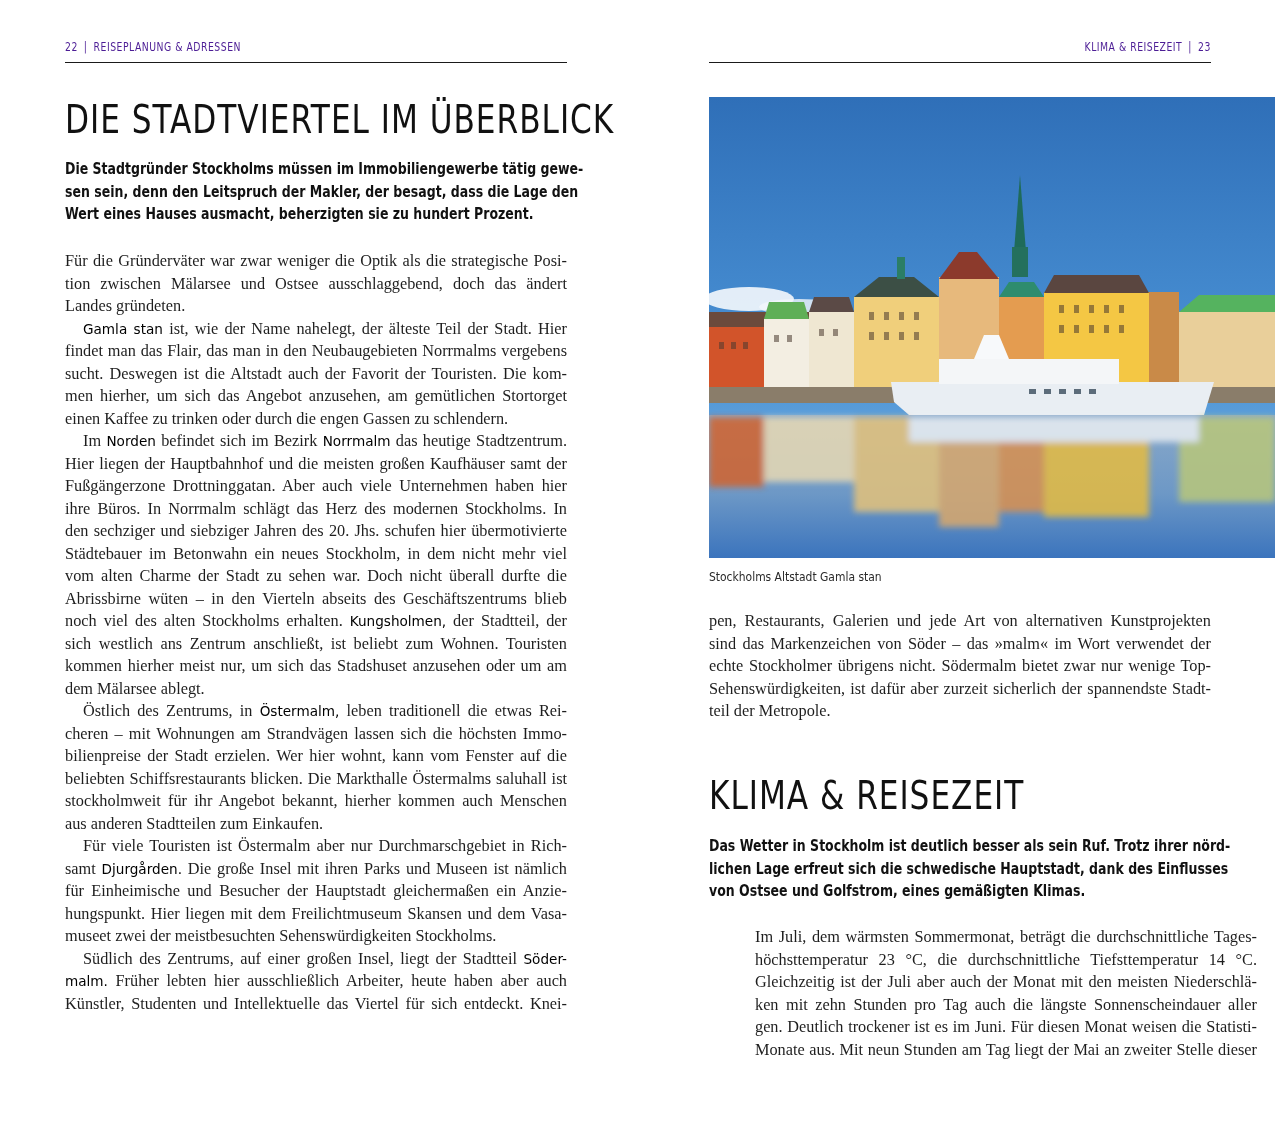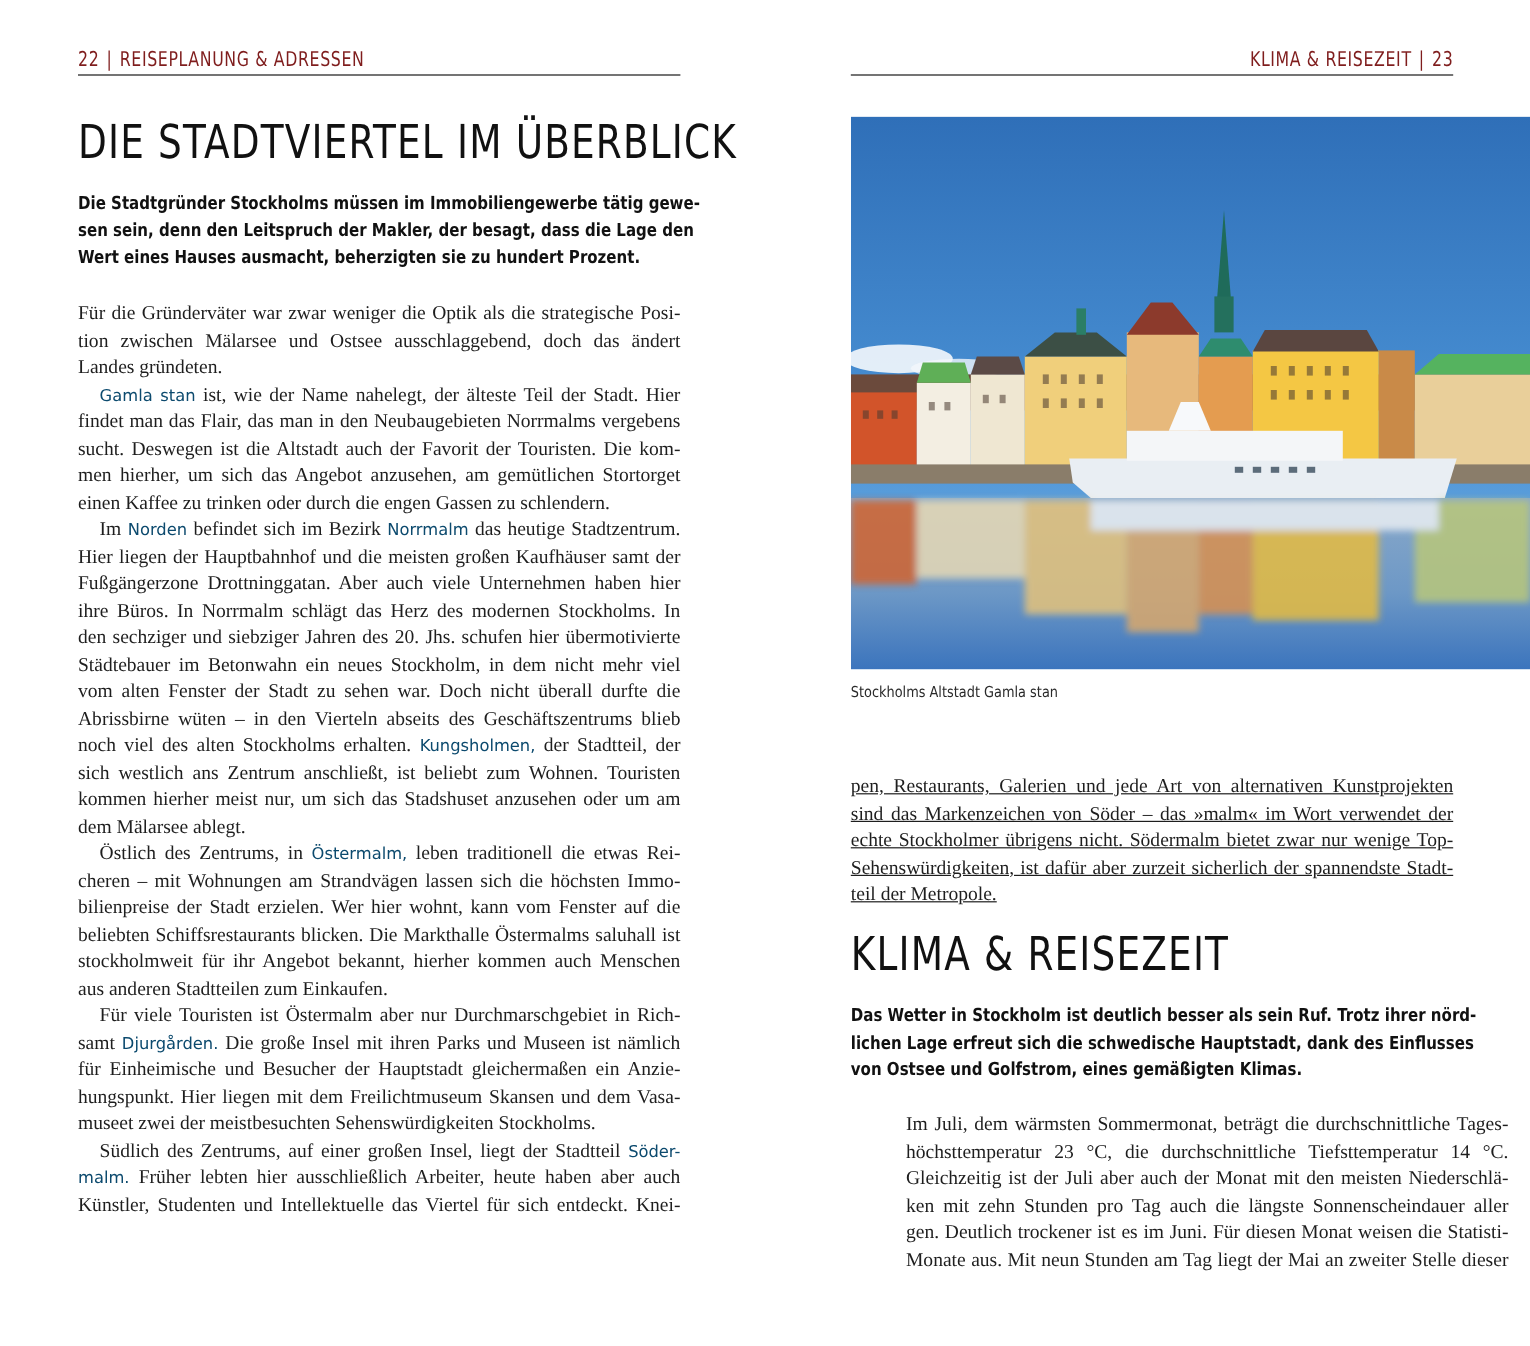--- a/index.html
+++ b/index.html
@@ -4,21 +4,21 @@
 <style>
   html, body { margin: 0; padding: 0; background: #ffffff; }
   body { width: 1275px; height: 1122px; position: relative; overflow: hidden; color: #1a1a1a; }
   .page { position: absolute; top: 0; }
   .page-left { left: 65px; width: 502px; }
   .page-right { left: 709px; width: 502px; }
   .running-head {
     position: absolute; top: 39px; left: 0; width: 502px; height: 23px;
     border-bottom: 1.3px solid #1a1a1a;
     font-family: "DejaVu Sans Condensed", "DejaVu Sans", sans-serif;
-    font-size: 17px; letter-spacing: 0.6px; color: #7f1d1d;
+    font-size: 12px; letter-spacing: 0.6px; color: #4c1d95;
     font-stretch: condensed;
   }
   .running-head .txt { position: absolute; top: 1px; white-space: nowrap; transform: scaleX(0.86); }
   .page-left .running-head .txt { left: 0; transform-origin: left top; }
   .page-right .running-head .txt { right: 0; transform-origin: right top; }
   .sep { display: inline-block; margin: 0 7px; }
   h1 {
     margin: 0; position: absolute; left: 0;
     font-family: "DejaVu Sans", sans-serif; font-weight: normal;
     font-size: 39px; letter-spacing: 1.2px; color: #111;
@@ -31,21 +31,21 @@
     transform: scaleX(0.835); transform-origin: left top;
   }
   .lead span { display: block; white-space: nowrap; }
   .body {
     position: absolute; left: 0; width: 502px;
     font-family: "Liberation Serif", serif; font-size: 16.3px; line-height: 22.5px; color: #1e1e1e;
   }
   .body .line { display: block; white-space: nowrap; text-align: justify; text-align-last: justify; height: 22.5px; }
   .body .line.last { text-align-last: left; }
   .body .line.indent { padding-left: 18px; }
-  .kw { font-family: "DejaVu Sans", sans-serif; font-size: 13.6px; color: #0c4a6e; }
+  .kw { font-family: "DejaVu Sans", sans-serif; font-size: 13.6px; color: #000000; }
   .photo { position: absolute; left: 0; top: 97px; width: 566px; height: 461px; overflow: hidden; }
   .caption {
     position: absolute; left: 0; top: 569px;
     font-family: "DejaVu Sans", sans-serif; font-size: 12.5px; color: #2a2a2a;
     transform: scaleX(0.86); transform-origin: left top; white-space: nowrap;
   }
 </style>
 </head>
 <body>
 
@@ -72,21 +72,21 @@
       <span class="line"><span>findet man das Flair, das man in den Neubaugebieten Norrmalms vergebens</span></span>
       <span class="line"><span>sucht. Deswegen ist die Altstadt auch der Favorit der Touristen. Die kom-</span></span>
       <span class="line"><span>men hierher, um sich das Angebot anzusehen, am gemütlichen Stortorget</span></span>
       <span class="line last"><span>einen Kaffee zu trinken oder durch die engen Gassen zu schlendern.</span></span>
       <span class="line indent"><span>Im </span><span class="kw">Norden</span><span> befindet sich im Bezirk </span><span class="kw">Norrmalm</span><span> das heutige Stadtzentrum.</span></span>
       <span class="line"><span>Hier liegen der Hauptbahnhof und die meisten großen Kaufhäuser samt der</span></span>
       <span class="line"><span>Fußgängerzone Drottninggatan. Aber auch viele Unternehmen haben hier</span></span>
       <span class="line"><span>ihre Büros. In Norrmalm schlägt das Herz des modernen Stockholms. In</span></span>
       <span class="line"><span>den sechziger und siebziger Jahren des 20. Jhs. schufen hier übermotivierte</span></span>
       <span class="line"><span>Städtebauer im Betonwahn ein neues Stockholm, in dem nicht mehr viel</span></span>
-      <span class="line"><span>vom alten Fenster der Stadt zu sehen war. Doch nicht überall durfte die</span></span>
+      <span class="line"><span>vom alten Charme der Stadt zu sehen war. Doch nicht überall durfte die</span></span>
       <span class="line"><span>Abrissbirne wüten – in den Vierteln abseits des Geschäftszentrums blieb</span></span>
       <span class="line"><span>noch viel des alten Stockholms erhalten. </span><span class="kw">Kungsholmen,</span><span> der Stadtteil, der</span></span>
       <span class="line"><span>sich westlich ans Zentrum anschließt, ist beliebt zum Wohnen. Touristen</span></span>
       <span class="line"><span>kommen hierher meist nur, um sich das Stadshuset anzusehen oder um am</span></span>
       <span class="line last"><span>dem Mälarsee ablegt.</span></span>
       <span class="line indent"><span>Östlich des Zentrums, in </span><span class="kw">Östermalm,</span><span> leben traditionell die etwas Rei-</span></span>
       <span class="line"><span>cheren – mit Wohnungen am Strandvägen lassen sich die höchsten Immo-</span></span>
       <span class="line"><span>bilienpreise der Stadt erzielen. Wer hier wohnt, kann vom Fenster auf die</span></span>
       <span class="line"><span>beliebten Schiffsrestaurants blicken. Die Markthalle Östermalms saluhall ist</span></span>
       <span class="line"><span>stockholmweit für ihr Angebot bekannt, hierher kommen auch Menschen</span></span>
@@ -205,21 +205,21 @@
         <rect x="290" y="320" width="45" height="95" fill="#d99050"></rect>
         <rect x="335" y="320" width="105" height="100" fill="#e6bc3f"></rect>
         <rect x="470" y="320" width="96" height="85" fill="#b9c77a"></rect>
         <rect x="200" y="320" width="290" height="25" fill="#e9eef3"></rect>
       </g>
     </svg>
   </div>
 
   <div class="caption">Stockholms Altstadt Gamla stan</div>
 
-  <div class="body" id="right-cont" style="top:644px;text-decoration:underline;">
+  <div class="body" id="right-cont" style="top:610px;">
       <span class="line"><span>pen, Restaurants, Galerien und jede Art von alternativen Kunstprojekten</span></span>
       <span class="line"><span>sind das Markenzeichen von Söder – das »malm« im Wort verwendet der</span></span>
       <span class="line"><span>echte Stockholmer übrigens nicht. Södermalm bietet zwar nur wenige Top-</span></span>
       <span class="line"><span>Sehenswürdigkeiten, ist dafür aber zurzeit sicherlich der spannendste Stadt-</span></span>
       <span class="line last"><span>teil der Metropole.</span></span>
     </div>
 
   <h1 style="top:773px;">KLIMA &amp; REISEZEIT</h1>
 
   <div class="lead" style="top:835px;">

